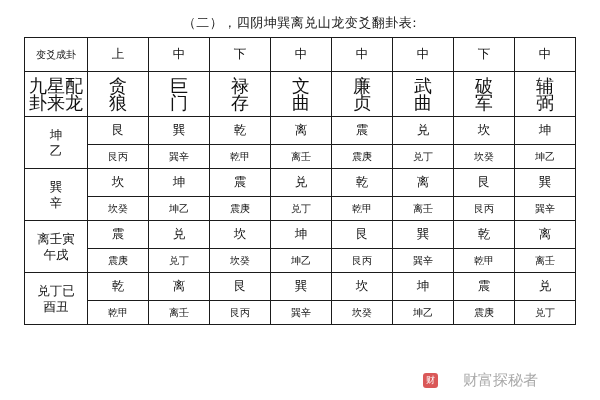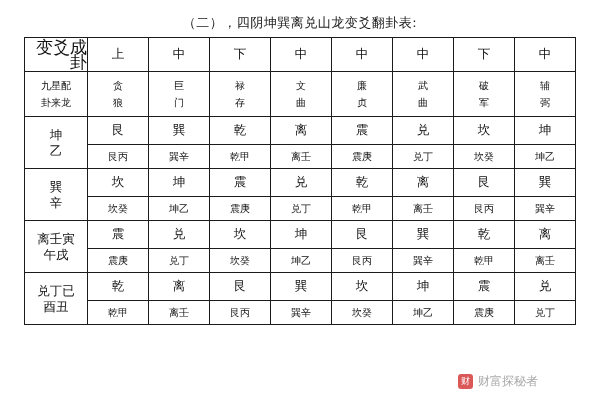--- a/index.html
+++ b/index.html
@@ -52,28 +52,27 @@
   
   table.grid td.col0 {
     width: 62px;
   }
   
   tr.r-head td {
     height: 33px;
     font-size: 12.5px;
   }
   tr.r-head td.col0 {
-    font-size: 17px;
+    font-size: 10px;
     line-height: 15px;
-    text-align: right;
   }
   
   tr.r-nine td {
     height: 44px;
-    font-size: 10px;
+    font-size: 18px;
     line-height: 17px;
   }
   tr.r-nine td.col0 {
     line-height: 17px;
   }
   
   tr.r-top td {
     height: 27px;
     font-size: 12.5px;
   }
@@ -105,23 +104,24 @@
     height: 15px;
     border-radius: 3px;
     background: #d43c3c;
     color: #ffffff;
     font-size: 9px;
     line-height: 15px;
     text-align: center;
     font-family: "DejaVu Sans", "Liberation Sans", sans-serif;
   }
   .watermark .wm-text {
-    font-size: 12px;
+    font-size: 15px;
     color: #9a9a9a;
     font-family: "DejaVu Sans", "Liberation Sans", sans-serif;
+    margin-left: 20px;
   }
 </style>
 </head>
 <body>
 
 <div class="page">
 
   <div class="title">（二），四阴坤巽离兑山龙变爻翻卦表:</div>
 
   <div class="table-wrap">

